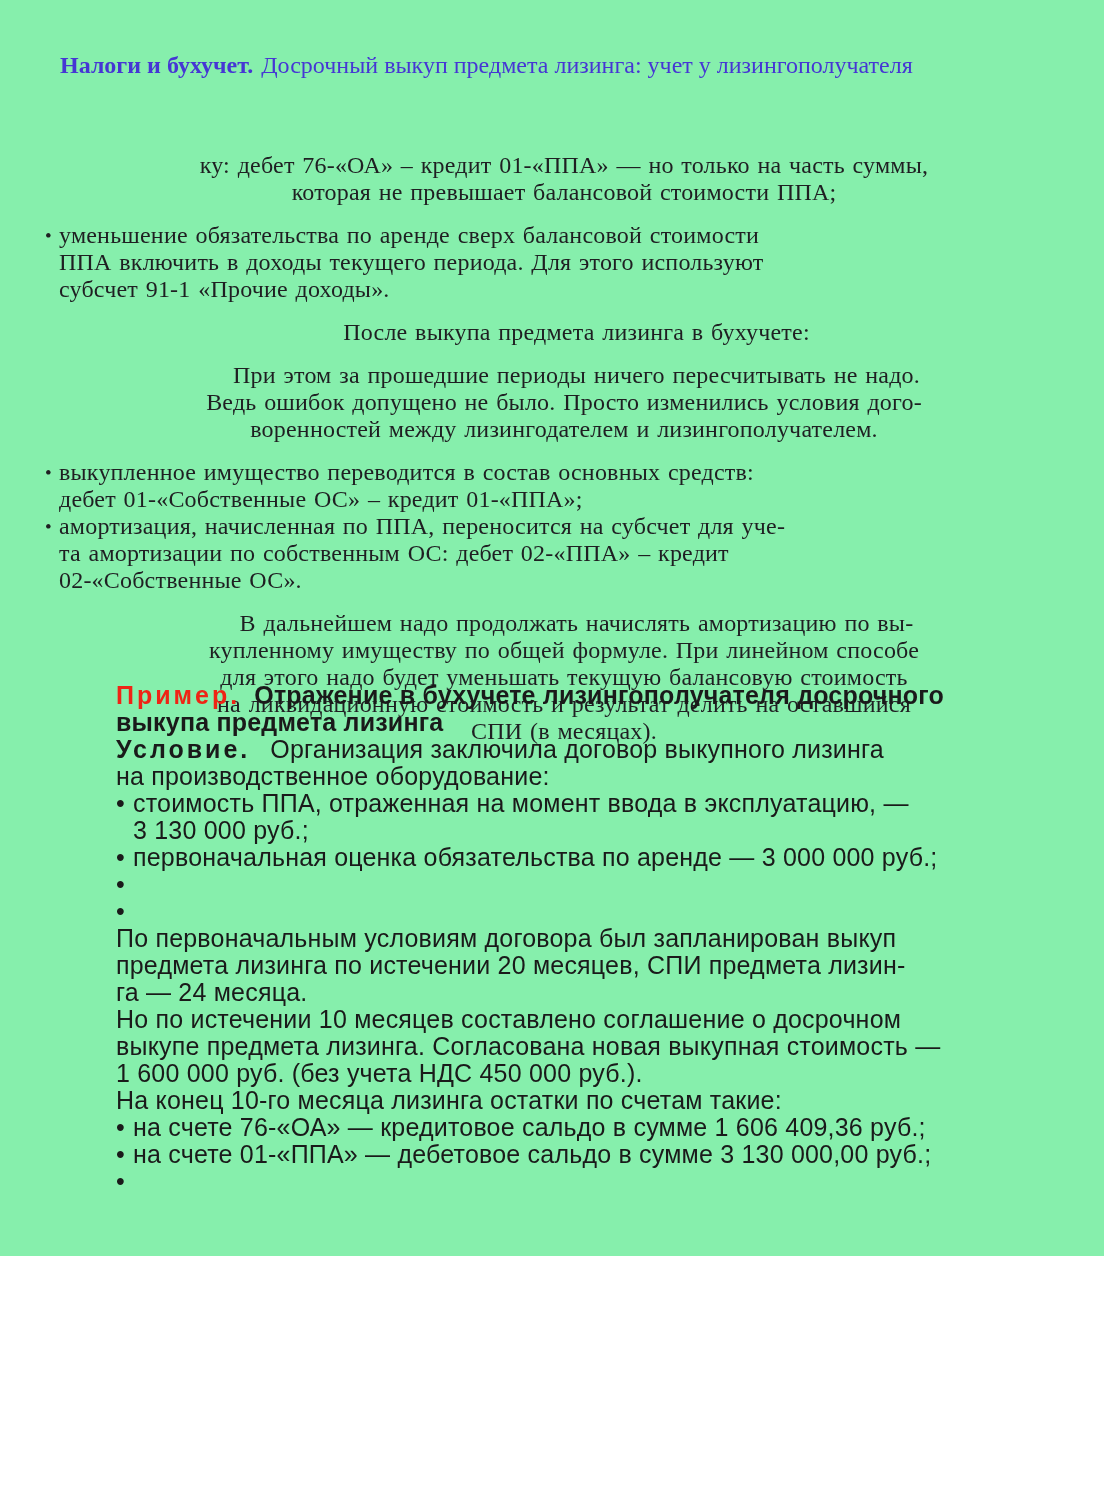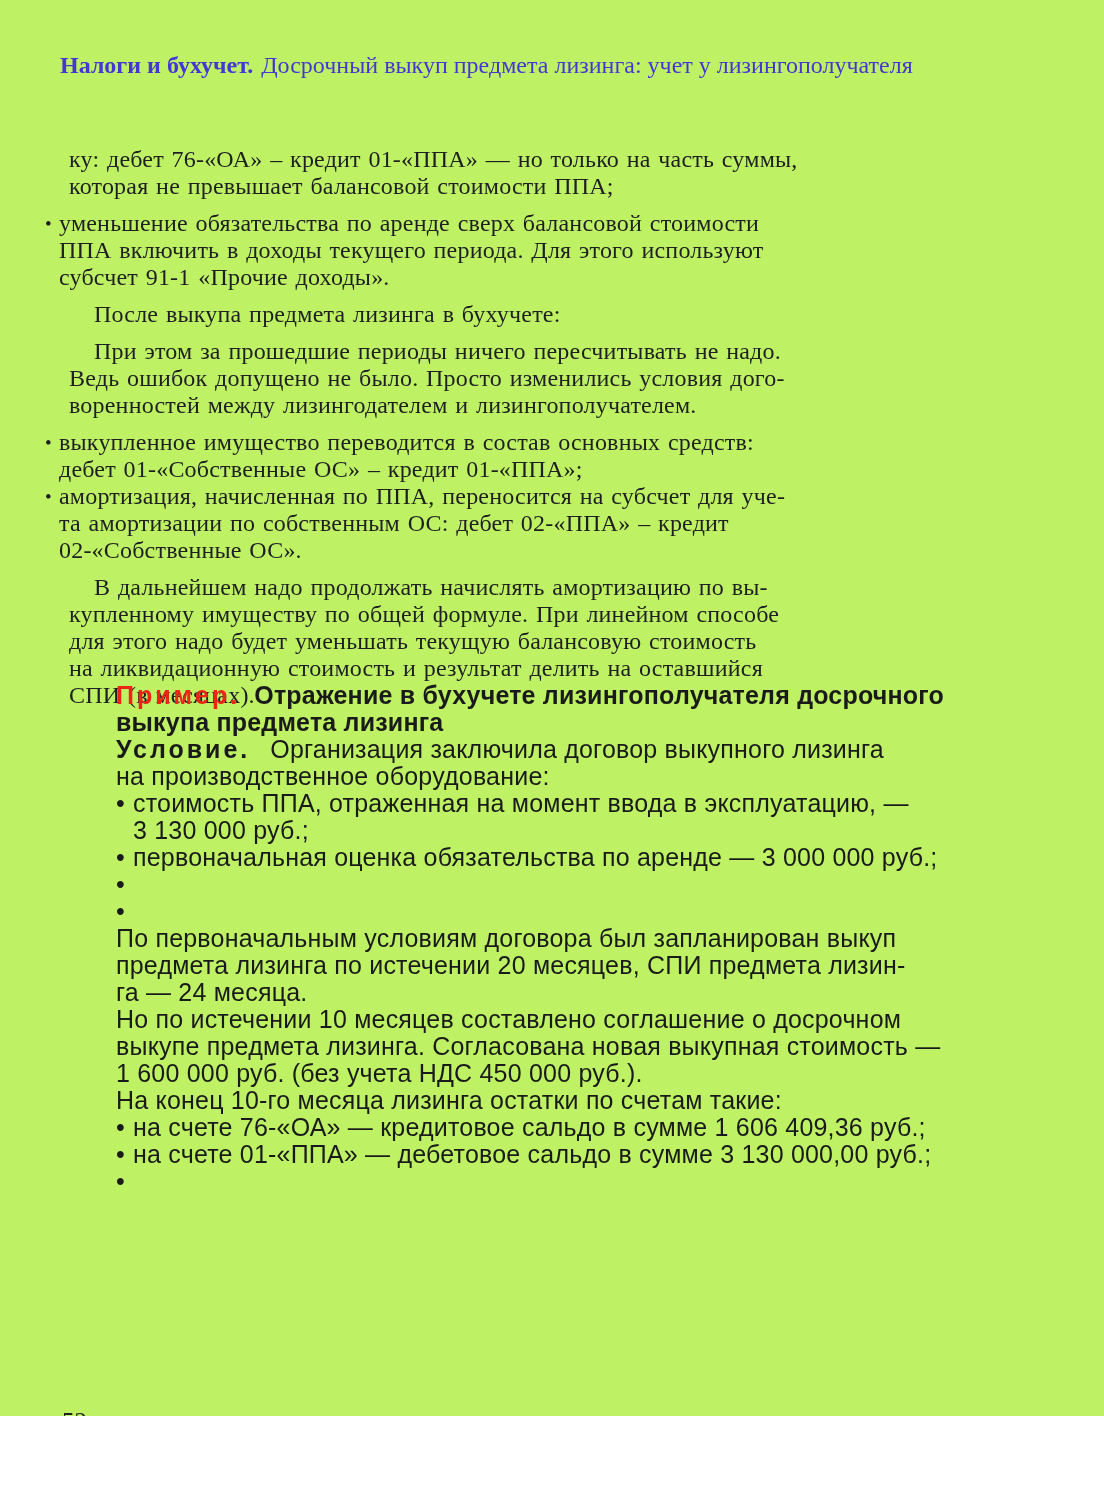--- a/index.html
+++ b/index.html
@@ -1,27 +1,27 @@
 <!DOCTYPE html>
 <html><head>
 <meta charset="utf-8">
 <style>
   html,body{margin:0;padding:0;background:#ffffff;}
-  .page{position:relative;width:1104px;height:1416px;background:#bef264;overflow:hidden;
+  .page{position:relative;width:1104px;height:1256px;background:#86efac;overflow:hidden;
         font-family:"Liberation Serif", serif;}
 
   
   .hdr{position:absolute;left:60px;top:51px;width:1010px;font-size:24px;line-height:28px;
        color:#4636d4;white-space:nowrap;}
   .hdr .brand{font-weight:bold;margin-right:8px;}
 
   
   .article{position:absolute;left:59px;top:136px;width:1010px;color:#1f1f22;
            font-size:24px;line-height:27px;letter-spacing:0.2px;word-spacing:1.5px;}
-  .article p{margin:10px;white-space:pre-line;}
+  .article p{margin:16px;white-space:pre-line;text-align:center;}
   .article p.ind{text-indent:25px;}
   .srow{display:flex;margin-left:-14px;}
   .smark{flex:0 0 14px;font-size:19px;line-height:27px;}
   .stext{white-space:pre-line;}
 
   
   .example{position:absolute;left:116px;top:682px;width:920px;color:#1a1a1a;
            font-family:"Liberation Sans", sans-serif;font-size:25px;line-height:27px;letter-spacing:0.2px;}
   .example p{margin:0;white-space:pre-line;}
   .ex-label{color:#ef2415;font-weight:bold;letter-spacing:3px;margin-right:14px;}

